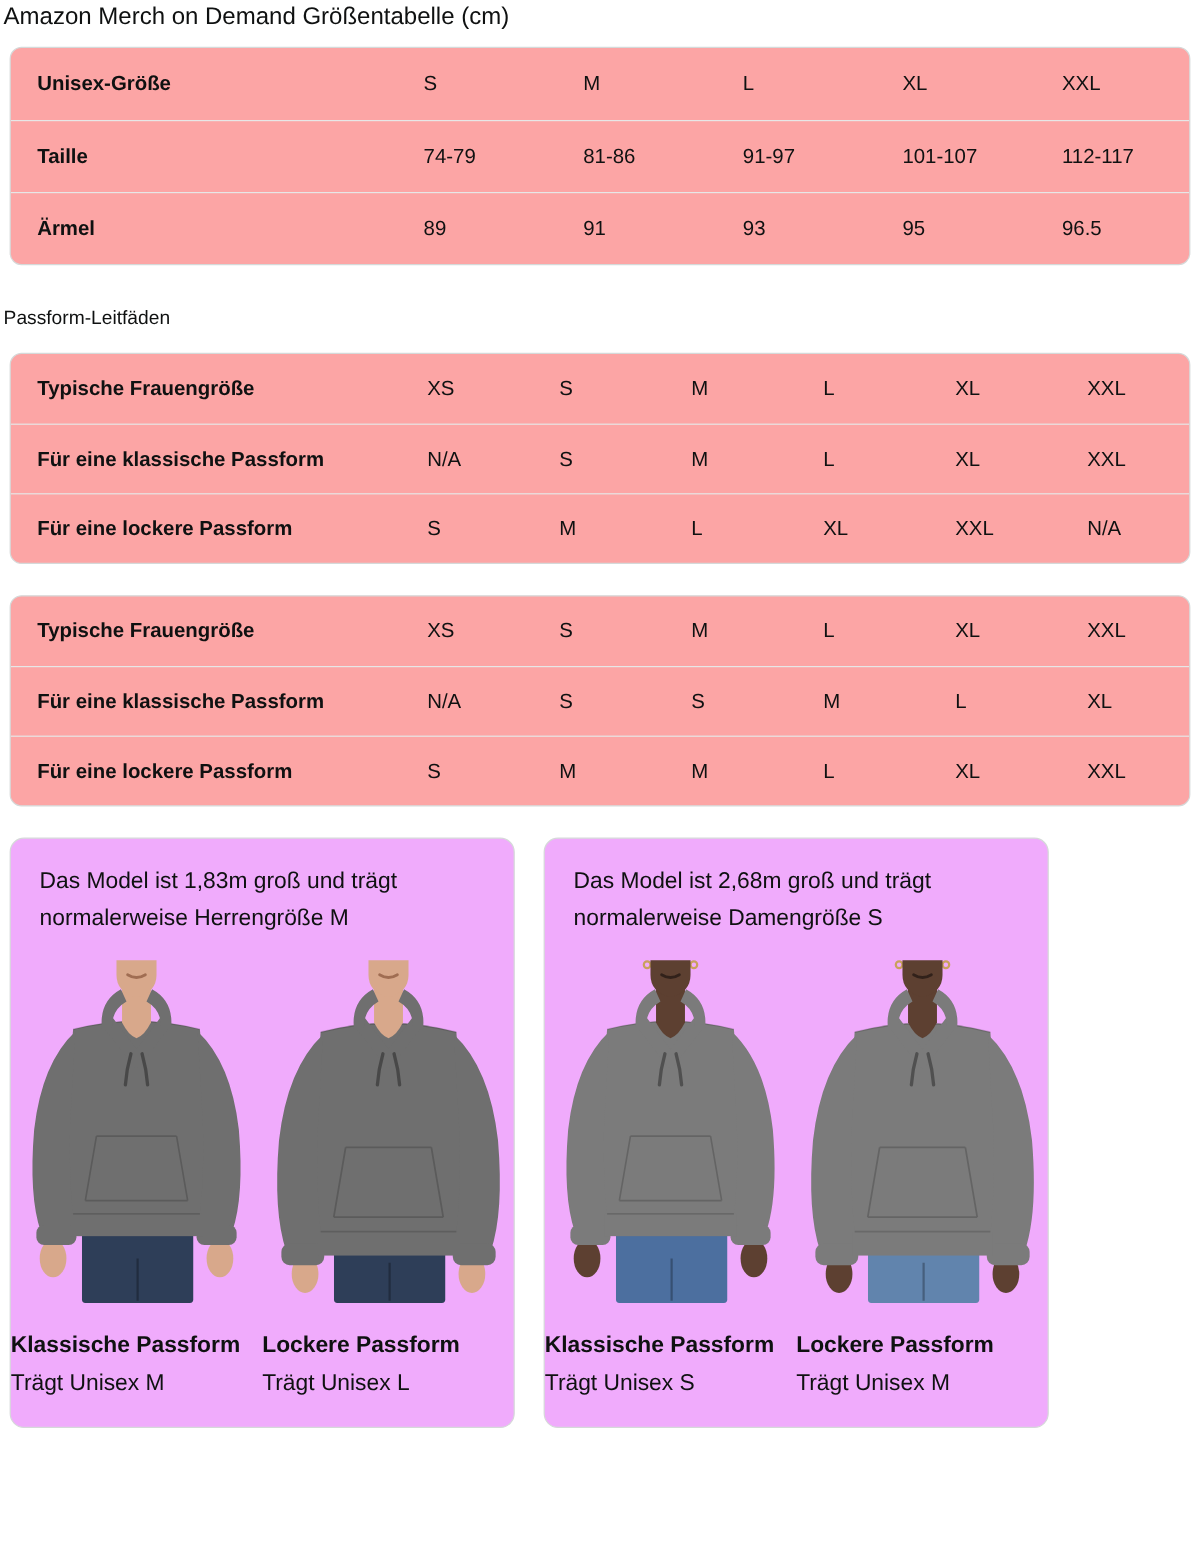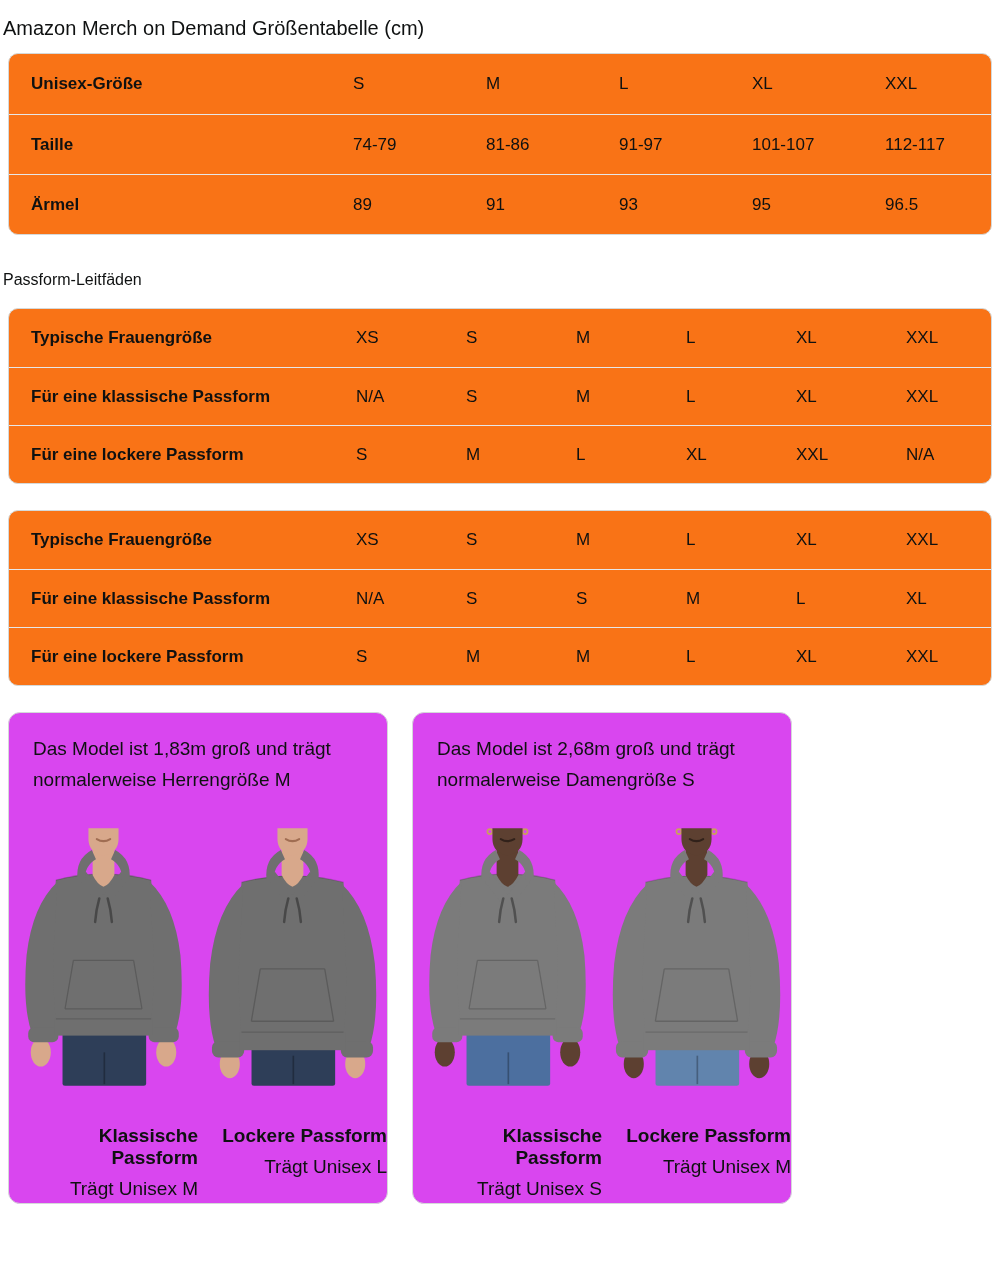--- a/index.html
+++ b/index.html
@@ -6,31 +6,31 @@
   html,body { margin:0; padding:0; }
   body {
     width:1000px; height:1285px; overflow:hidden;
     background:#ffffff;
     color:var(--color-text,#0f1111);
     font-family:"Liberation Sans", sans-serif;
   }
   .page { width:1000px; height:1285px; }
 
   .page-title {
-    margin:0 0 0 3px; padding-top:16px;
+    margin:0 0 0 3px; padding-top:2px;
     font-size:20px; font-weight:400; line-height:24px;
   }
 
   
   .tbl {
     margin:13px 8px 0;
     border:1px solid var(--color-table_border,#d5d9d9);
     border-radius:10px;
     overflow:hidden;
-    background:#f97316;
+    background:#fca5a5;
   }
   .trow {
     display:flex; align-items:center;
     height:60px; padding-left:22px;
     border-top:1px solid var(--color-row_divider,#e7e7e7);
   }
   .trow:first-child { border-top:none; }
   .tbl.six .trow { height:58px; }
   .tlabel { width:322px; font-size:17px; font-weight:700; flex-shrink:0; }
   .tbl.six .tlabel { width:325px; }
@@ -38,31 +38,31 @@
   .tbl.six .tval { width:110px; }
 
   .sleeve-note { margin:15px 0 0 3px; font-size:16px; line-height:18px; }
   .fit-heading { margin:33px 0 0 3px; font-size:16px; font-weight:400; line-height:23px; }
   .tbl.second { margin-top:17px; }
   .tbl.third  { margin-top:26px; }
 
   
   .cards-row { display:flex; gap:24px; margin:26px 8px 0; }
   .model-card {
-    width:380px; height:492px;
+    width:421px; height:492px;
     border:1px solid var(--color-table_border,#d5d9d9);
     border-radius:12px;
-    background:#d946ef;
+    background:#f0abfc;
   }
   .model-desc {
     margin:20px 24px 0;
     font-size:19px; line-height:31px; font-weight:400;
   }
   .figs { display:flex; justify-content:space-evenly; margin-top:8px; }
-  .caps { display:flex; margin-top:14px; text-align:right; }
+  .caps { display:flex; margin-top:14px; text-align:left; }
   .cap { flex:1; }
   .cap .fit   { font-size:19px; font-weight:700; line-height:22px; }
   .cap .wears { font-size:19px; font-weight:400; line-height:22px; margin-top:9px; }
 
   
   .fig { display:block; }
   .fig.male {
     --skin:var(--color-skin_men,#d8a88b);
     --lips:#a06d52;
     --hoodie:var(--color-hoodie_men,#6f6f6f);

